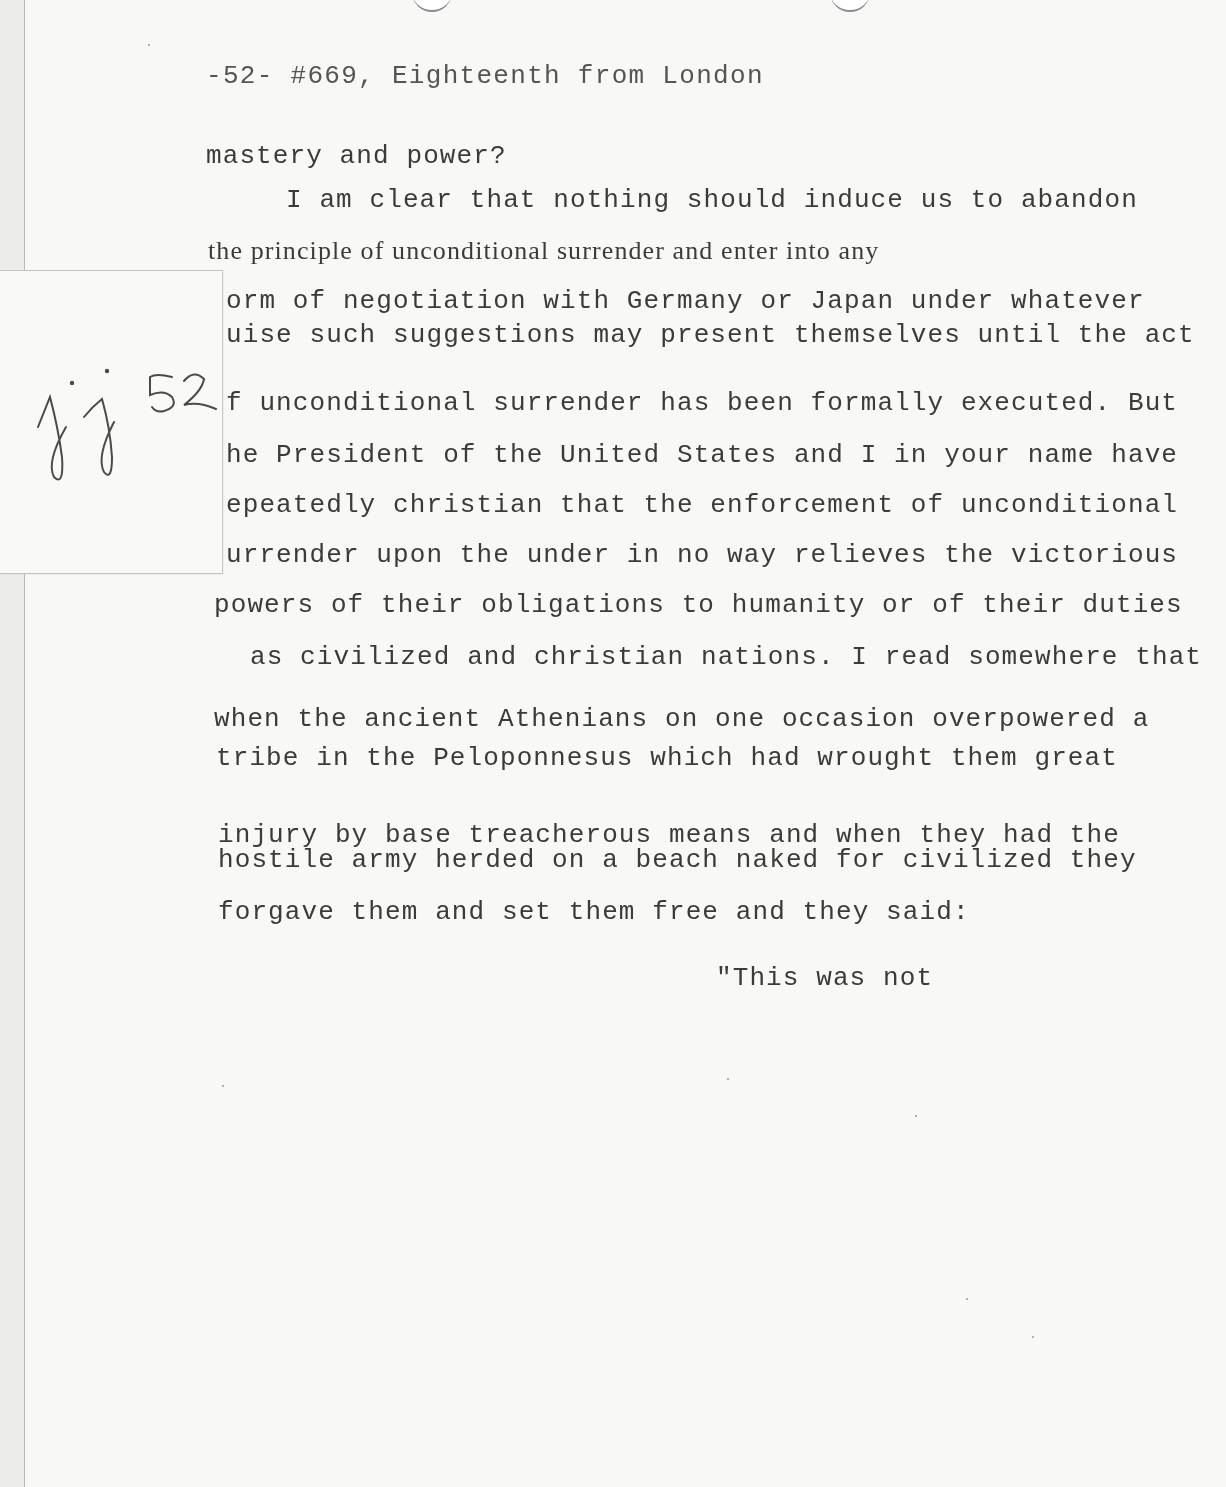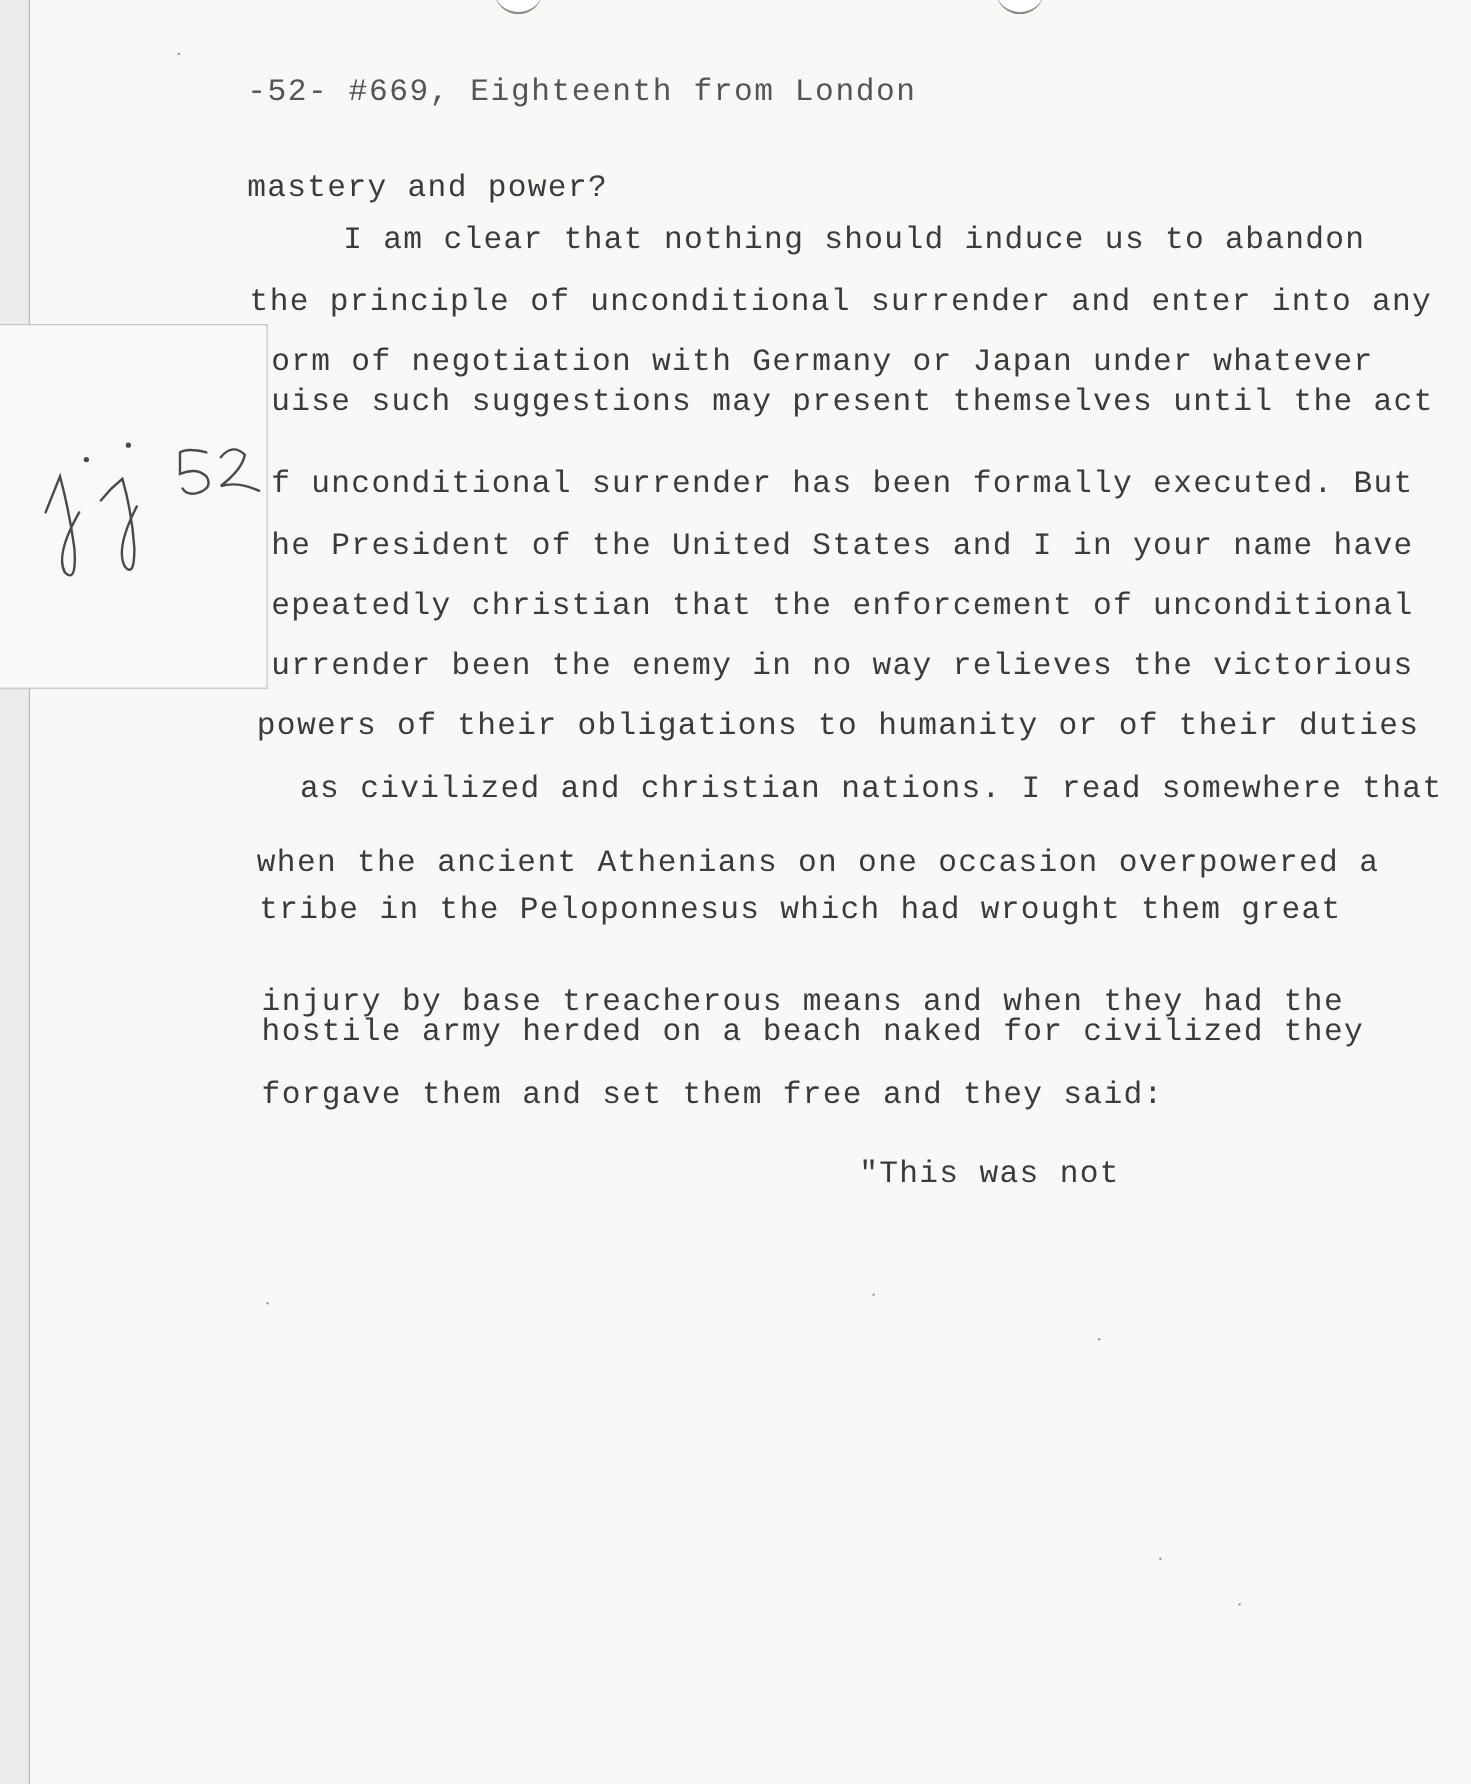--- a/index.html
+++ b/index.html
@@ -83,27 +83,27 @@
 
 <div class="page">
   <div class="left-strip"></div>
   <div class="hole h1"></div>
   <div class="hole h2"></div>
 
   <div class="line header-line" style="left:206px; top:61px;">-52- #669, Eighteenth from London</div>
 
   <div class="line" style="left:206px; top:141px;text-align:right;">mastery and power?</div>
   <div class="line" style="left:286px; top:185px;">I am clear that nothing should induce us to abandon</div>
-  <div class="line" style="left:208px; top:236px;">the principle of unconditional surrender and enter into any</div>
+  <div class="line" style="left:208px; top:236px;font-family:Liberation Serif, serif;">the principle of unconditional surrender and enter into any</div>
   <div class="line" style="left:226px; top:286px;">orm of negotiation with Germany or Japan under whatever</div>
   <div class="line" style="left:226px; top:320px;">uise such suggestions may present themselves until the act</div>
   <div class="line" style="left:226px; top:388px;">f unconditional surrender has been formally executed.  But</div>
   <div class="line" style="left:226px; top:440px;">he President of the United States and I in your name have</div>
   <div class="line" style="left:226px; top:490px;">epeatedly christian that the enforcement of unconditional</div>
-  <div class="line" style="left:226px; top:540px;">urrender been the enemy in no way relieves the victorious</div>
+  <div class="line" style="left:226px; top:540px;">urrender upon the under in no way relieves the victorious</div>
   <div class="line" style="left:214px; top:590px;">powers of their obligations to humanity or of their duties</div>
   <div class="line" style="left:214px; top:642px;margin-left:36px;">as civilized and christian nations.  I read somewhere that</div>
   <div class="line" style="left:214px; top:704px;">when the ancient Athenians on one occasion overpowered a</div>
   <div class="line" style="left:216px; top:743px;">tribe in the Peloponnesus which had wrought them great</div>
   <div class="line" style="left:218px; top:795px;margin-top:25px;">injury by base treacherous means and when they had the</div>
   <div class="line" style="left:218px; top:845px;">hostile army herded on a beach naked for civilized they</div>
   <div class="line" style="left:218px; top:897px;">forgave them and set them free and they said:</div>
   <div class="line" style="left:716px; top:963px;">"This was not</div>
 
   <div class="slip">

